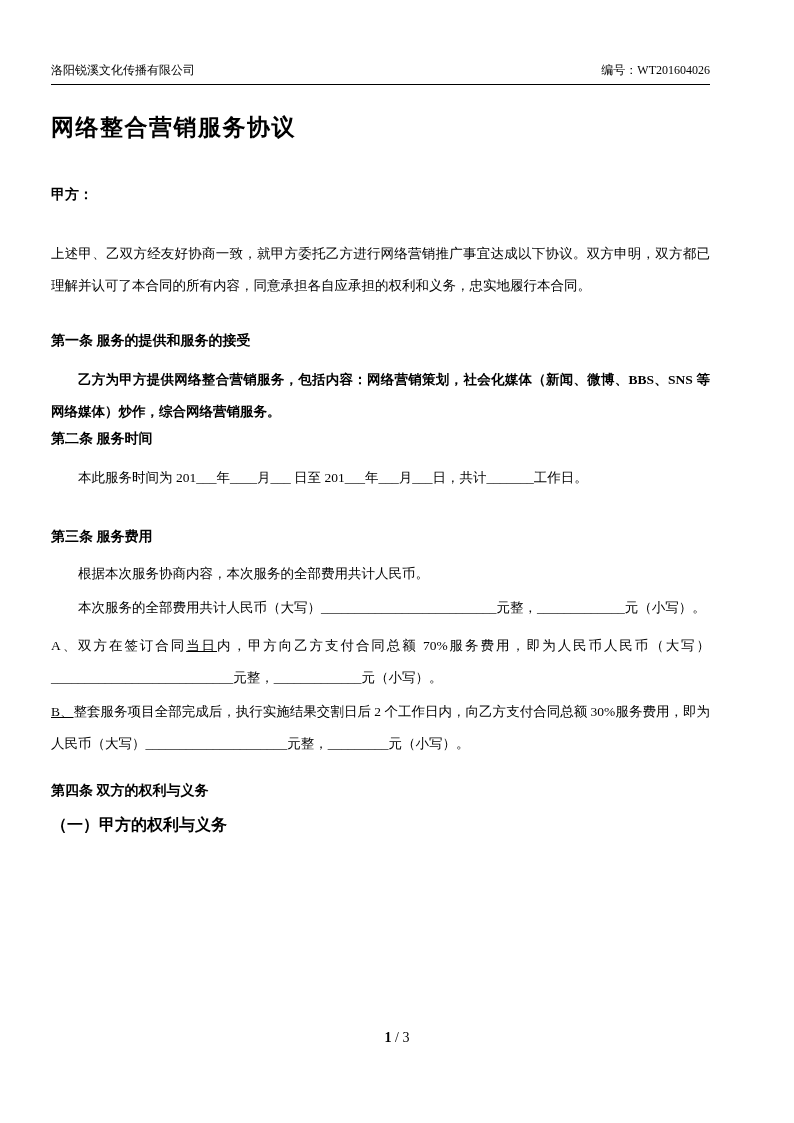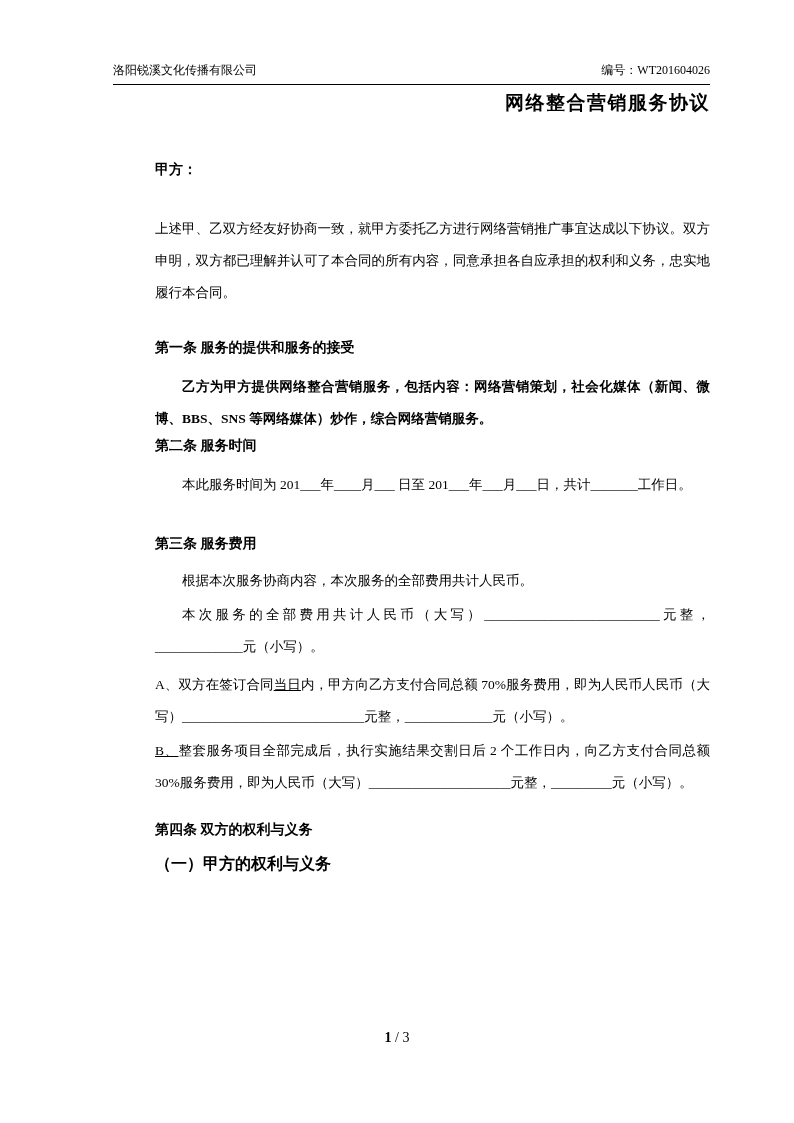--- a/index.html
+++ b/index.html
@@ -8,44 +8,44 @@
     width: 794px;
     font-family: "Liberation Serif", "DejaVu Serif", serif;
     color: #000;
   }
   .page {
     position: relative;
     width: 794px;
     height: 1123px;
     background: #fff;
     overflow: hidden;
-    padding: 62px 84px 0 113px;
+    padding: 62px 84px 0 51px;
     text-align: justify;
   }
   
   .doc-header {
     display: flex;
     justify-content: space-between;
     align-items: flex-end;
     font-size: 12px;
     line-height: 16px;
     padding-bottom: 6px;
     border-bottom: 1px solid #000;
   }
   
   .doc-title {
-    margin-top: 2px;
-    font-size: 19px;
+    margin-top: 27px;
+    font-size: 23px;
     line-height: 32px;
     font-weight: bold;
-    text-align: right;
+    text-align: left;
     letter-spacing: 1.5px;
   }
   
-  p, h2, h3 { font-size: 13.5px; line-height: 32px; font-weight: normal; margin-left: 42px; }
+  p, h2, h3 { font-size: 13.5px; line-height: 32px; font-weight: normal; }
   .heading { font-size: 14px; font-weight: bold; line-height: 18px; }
   .party { font-size: 14px; font-weight: bold; line-height: 18px; }
   .indent { text-indent: 2em; }
   .u { text-decoration: underline; }
 
   .party-a   { margin-top: 42px; }
   .party-b   { margin-top: 36px; }
   .intro     { margin-top: 34px; }
   .h-a1      { margin-top: 30px; }
   .c-a1      { margin-top: 14px; line-height: 32px; font-weight: bold; }

